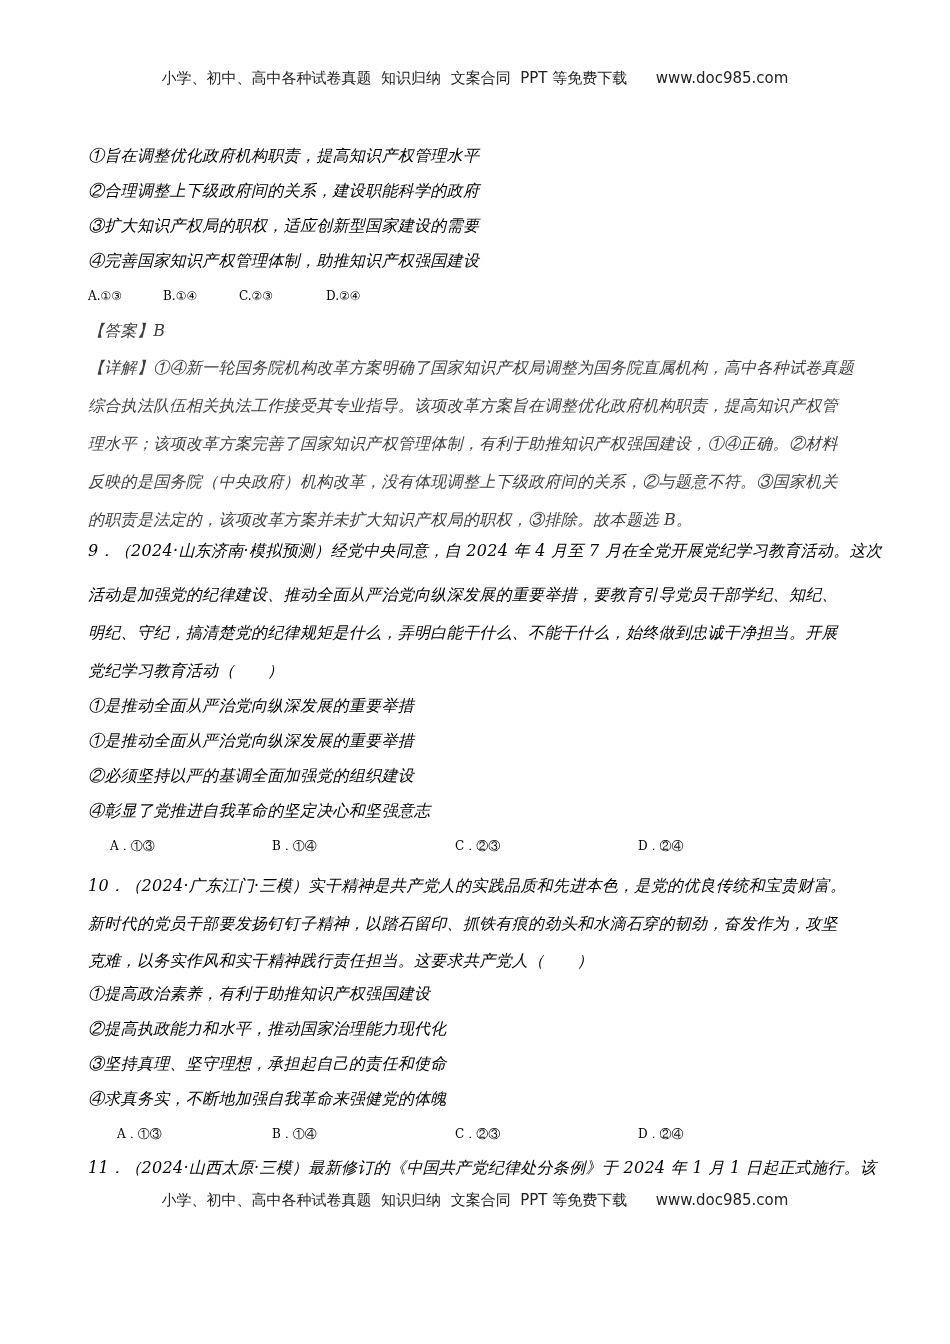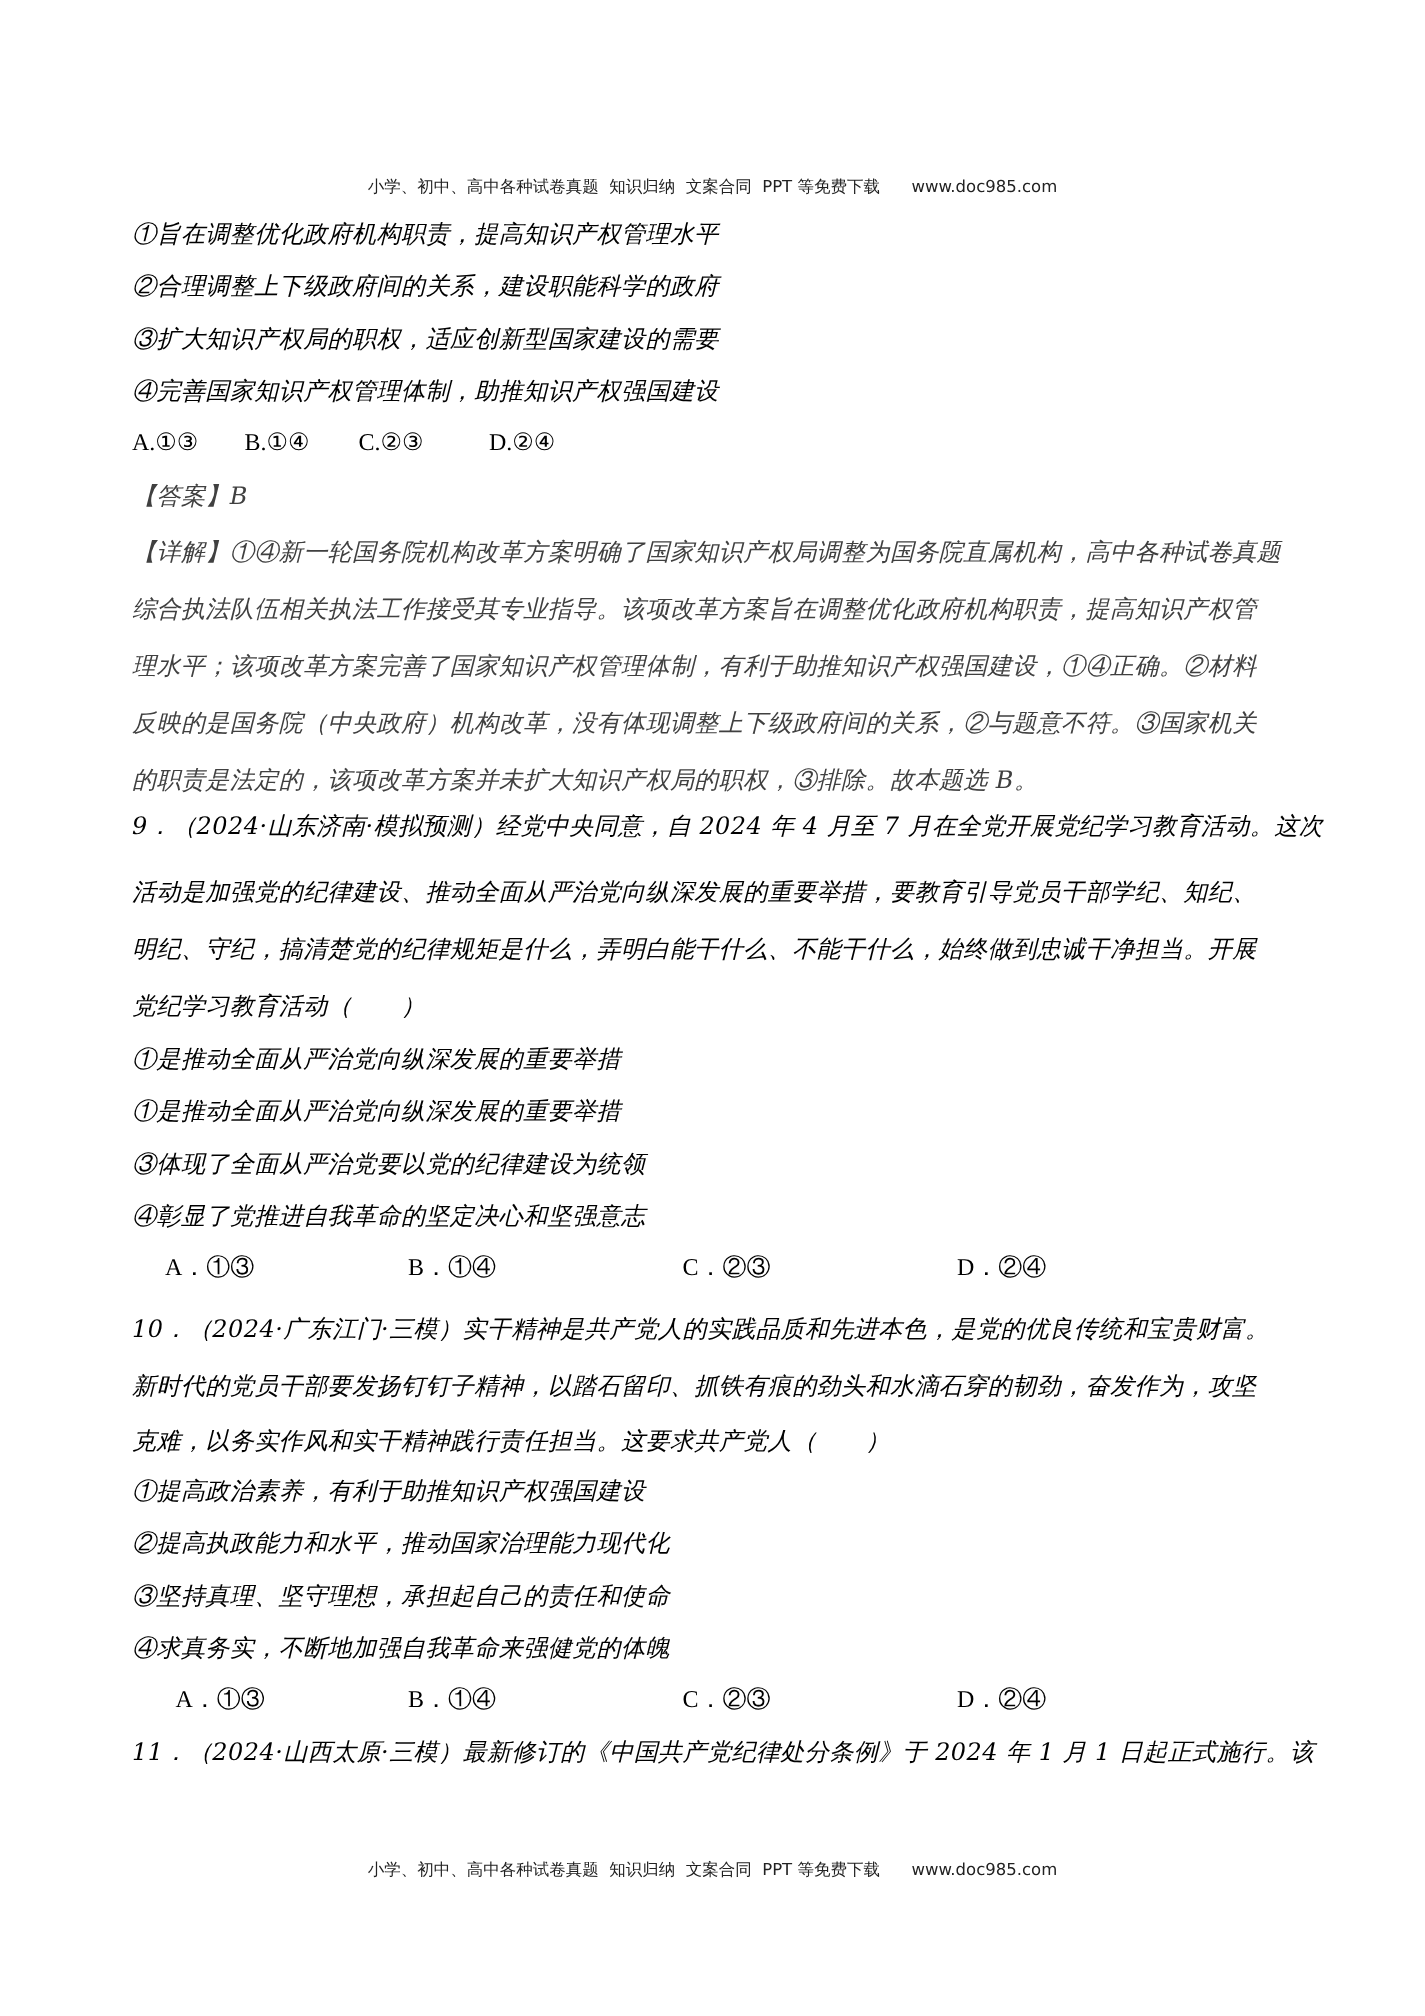--- a/index.html
+++ b/index.html
@@ -1,28 +1,27 @@
 <!DOCTYPE html>
 <html><head>
 <meta charset="utf-8">
 <style>
   html, body { margin: 0; padding: 0; background: #ffffff; }
   body { width: 950px; height: 1344px; position: relative; overflow: hidden;
          font-family: "DejaVu Serif", "Liberation Serif", serif; color: #000; }
   .page-header, .page-footer {
     position: absolute; left: 0; width: 950px; text-align: center;
-    font-family: "DejaVu Sans", "Liberation Sans", sans-serif; font-size: 11px; color: #222;
+    font-family: "DejaVu Sans", "Liberation Sans", sans-serif; font-size: 15px; color: #222;
     white-space: pre;
-    margin-top: 48px;
   }
   .page-header { top: 69px; }
   .page-footer { top: 1191px; }
   .line { position: absolute; left: 88px; font-size: 16px; line-height: 20px; white-space: nowrap; letter-spacing: 0.3px; font-style: italic; }
   .red { color: #404040; }
-  .opts { position: absolute; font-size: 16px; line-height: 20px; white-space: nowrap; font-family: Liberation Serif, serif; }
+  .opts { position: absolute; font-size: 12px; line-height: 20px; white-space: nowrap; }
 </style>
 </head>
 <body>
 
 <div class="page-header">小学、初中、高中各种试卷真题  知识归纳  文案合同  PPT 等免费下载      www.doc985.com</div>
 
 <div class="line" style="top:146px">①旨在调整优化政府机构职责，提高知识产权管理水平</div>
 <div class="line" style="top:181px">②合理调整上下级政府间的关系，建设职能科学的政府</div>
 <div class="line" style="top:216px">③扩大知识产权局的职权，适应创新型国家建设的需要</div>
 <div class="line" style="top:251px">④完善国家知识产权管理体制，助推知识产权强国建设</div>
@@ -37,21 +36,21 @@
 <div class="line red" style="top:434px">理水平；该项改革方案完善了国家知识产权管理体制，有利于助推知识产权强国建设，①④正确。②材料</div>
 <div class="line red" style="top:472px">反映的是国务院（中央政府）机构改革，没有体现调整上下级政府间的关系，②与题意不符。③国家机关</div>
 <div class="line red" style="top:510px">的职责是法定的，该项改革方案并未扩大知识产权局的职权，③排除。故本题选 B。</div>
 
 <div class="line" style="top:541px">9．（2024·山东济南·模拟预测）经党中央同意，自 2024 年 4 月至 7 月在全党开展党纪学习教育活动。这次</div>
 <div class="line" style="top:585px">活动是加强党的纪律建设、推动全面从严治党向纵深发展的重要举措，要教育引导党员干部学纪、知纪、</div>
 <div class="line" style="top:623px">明纪、守纪，搞清楚党的纪律规矩是什么，弄明白能干什么、不能干什么，始终做到忠诚干净担当。开展</div>
 <div class="line" style="top:661px">党纪学习教育活动（　　）</div>
 <div class="line" style="top:696px">①是推动全面从严治党向纵深发展的重要举措</div>
 <div class="line" style="top:731px">①是推动全面从严治党向纵深发展的重要举措</div>
-<div class="line" style="top:766px">③体现了全面从严治党要以党的纪律建设为统领</div>
+<div class="line" style="top:766px">②必须坚持以严的基调全面加强党的组织建设</div>
 <div class="line" style="top:801px">④彰显了党推进自我革命的坚定决心和坚强意志</div>
 <div class="opts" style="top:836px; left:110px">A．①③</div>
 <div class="opts" style="top:836px; left:272px">B．①④</div>
 <div class="opts" style="top:836px; left:455px">C．②③</div>
 <div class="opts" style="top:836px; left:638px">D．②④</div>
 
 <div class="line" style="top:876px">10．（2024·广东江门·三模）实干精神是共产党人的实践品质和先进本色，是党的优良传统和宝贵财富。</div>
 <div class="line" style="top:914px">新时代的党员干部要发扬钉钉子精神，以踏石留印、抓铁有痕的劲头和水滴石穿的韧劲，奋发作为，攻坚</div>
 <div class="line" style="top:951px">克难，以务实作风和实干精神践行责任担当。这要求共产党人（　　）</div>
 <div class="line" style="top:984px">①提高政治素养，有利于助推知识产权强国建设</div>

